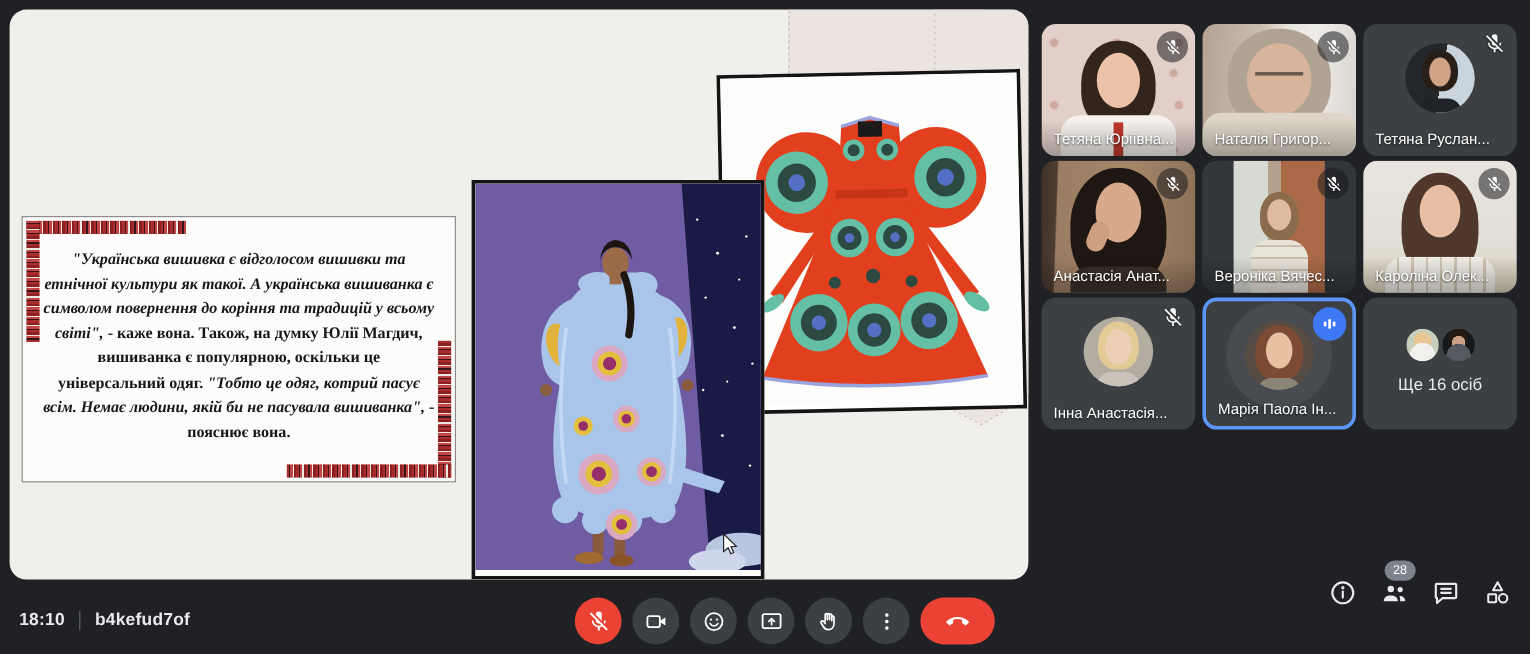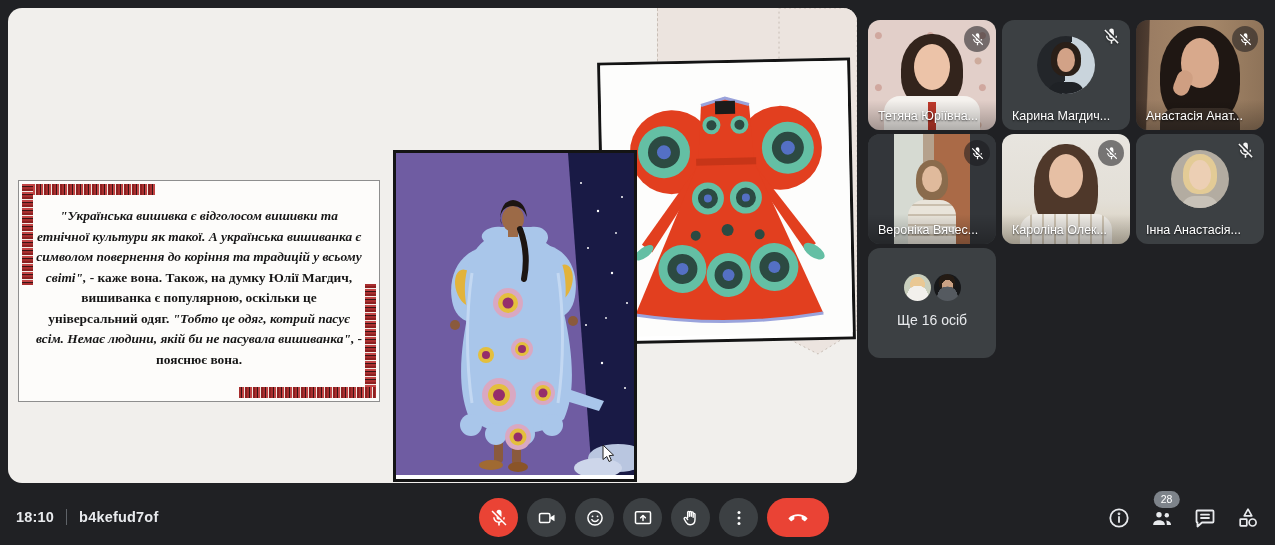--- a/index.html
+++ b/index.html
@@ -156,21 +156,21 @@
   .meta{position:absolute;left:16px;top:509px;display:flex;gap:12px;align-items:center;
     color:#e8eaed;font-size:14.5px;font-weight:700;letter-spacing:.2px;}
   .meta .code{font-weight:700;}
   .sep{width:1px;height:16px;background:#5f6368;}
   .controls{position:absolute;left:479px;top:498px;display:flex;gap:9px;align-items:center;}
   .ctrl{width:39px;height:39px;border-radius:50%;border:none;padding:0;cursor:pointer;
     background:#3c4043;display:flex;align-items:center;justify-content:center;}
   .ctrl svg{width:20px;height:20px;}
   .ctrl.danger{background:#ea4335;}
   .ctrl.danger-pill{width:62px;border-radius:22px;background:#ea4335;}
-  .side{position:absolute;right:14px;top:505px;display:flex;gap:17px;}
+  .side{position:absolute;right:14px;top:481px;display:flex;gap:17px;}
   .sideBtn{position:relative;width:26px;height:26px;display:flex;align-items:center;justify-content:center;cursor:pointer;}
   .sideBtn svg{width:24px;height:24px;}
   .badge{position:absolute;top:-14px;left:50%;transform:translateX(-32%);
     background:#7d838a;color:#fff;font-size:10.5px;line-height:1;padding:3px 7px;border-radius:9px;}
 </style>
 </head>
 <body>
 
 <div class="slide">
   <div class="ribbon-a"></div>
@@ -316,26 +316,39 @@
         <div class="torso"></div>
       </div>
       <div class="name">Тетяна Юріївна...</div>
       <div class="chip">
         <svg viewBox="0 0 24 24">
           <path fill="#fff" d="M19 11h-1.7c0 .74-.16 1.43-.43 2.05l1.23 1.23c.56-.98.9-2.09.9-3.28zM14.98 11.17c0-.06.02-.11.02-.17V5a3 3 0 0 0-6 0v.18l5.98 5.99zM4.27 3 3 4.27l6.01 6.01V11a3 3 0 0 0 3 3c.23 0 .44-.03.65-.08l1.66 1.66c-.71.33-1.5.52-2.31.52-2.76 0-5.3-2.1-5.3-5.1H5c0 3.41 2.72 6.23 6 6.72V21h2v-3.28c.91-.13 1.77-.45 2.54-.9L19.73 21 21 19.73 4.27 3z"></path>
         </svg>
       </div>
     </div>
     <div class="tile">
+      <div class="scene scene-window">
+        <div class="hair"></div>
+        <div class="face"></div>
+        <div class="torso"></div>
+      </div>
+      <div class="name">Наталія Григор...</div>
+      <div class="chip">
+        <svg viewBox="0 0 24 24">
+          <path fill="#fff" d="M19 11h-1.7c0 .74-.16 1.43-.43 2.05l1.23 1.23c.56-.98.9-2.09.9-3.28zM14.98 11.17c0-.06.02-.11.02-.17V5a3 3 0 0 0-6 0v.18l5.98 5.99zM4.27 3 3 4.27l6.01 6.01V11a3 3 0 0 0 3 3c.23 0 .44-.03.65-.08l1.66 1.66c-.71.33-1.5.52-2.31.52-2.76 0-5.3-2.1-5.3-5.1H5c0 3.41 2.72 6.23 6 6.72V21h2v-3.28c.91-.13 1.77-.45 2.54-.9L19.73 21 21 19.73 4.27 3z"></path>
+        </svg>
+      </div>
+    </div>
+    <div class="tile">
       <div class="avatar av-karina">
         <div class="hair"></div>
         <div class="face"></div>
         <div class="torso"></div>
       </div>
-      <div class="name">Карина Магдич...</div>
+      <div class="name">Тетяна Руслан...</div>
       <div class="bare"><svg viewBox="0 0 24 24">
           <path fill="#fff" d="M19 11h-1.7c0 .74-.16 1.43-.43 2.05l1.23 1.23c.56-.98.9-2.09.9-3.28zM14.98 11.17c0-.06.02-.11.02-.17V5a3 3 0 0 0-6 0v.18l5.98 5.99zM4.27 3 3 4.27l6.01 6.01V11a3 3 0 0 0 3 3c.23 0 .44-.03.65-.08l1.66 1.66c-.71.33-1.5.52-2.31.52-2.76 0-5.3-2.1-5.3-5.1H5c0 3.41 2.72 6.23 6 6.72V21h2v-3.28c.91-.13 1.77-.45 2.54-.9L19.73 21 21 19.73 4.27 3z"></path>
         </svg></div>
     </div>
     <div class="tile">
       <div class="scene scene-dim">
         <div class="hair"></div>
         <div class="face"></div>
         <div class="torso"></div>
       </div>
@@ -377,20 +390,36 @@
     <div class="tile">
       <div class="avatar av-inna">
         <div class="hair"></div>
         <div class="face"></div>
         <div class="torso"></div>
       </div>
       <div class="name">Інна Анастасія...</div>
       <div class="bare"><svg viewBox="0 0 24 24">
           <path fill="#fff" d="M19 11h-1.7c0 .74-.16 1.43-.43 2.05l1.23 1.23c.56-.98.9-2.09.9-3.28zM14.98 11.17c0-.06.02-.11.02-.17V5a3 3 0 0 0-6 0v.18l5.98 5.99zM4.27 3 3 4.27l6.01 6.01V11a3 3 0 0 0 3 3c.23 0 .44-.03.65-.08l1.66 1.66c-.71.33-1.5.52-2.31.52-2.76 0-5.3-2.1-5.3-5.1H5c0 3.41 2.72 6.23 6 6.72V21h2v-3.28c.91-.13 1.77-.45 2.54-.9L19.73 21 21 19.73 4.27 3z"></path>
         </svg></div>
+    </div>
+    <div class="tile active">
+      <div class="ring"></div>
+      <div class="avatar av-maria">
+        <div class="hair"></div>
+        <div class="face"></div>
+        <div class="torso"></div>
+      </div>
+      <div class="name">Марія Паола Ін...</div>
+      <div class="speaker">
+        <svg viewBox="0 0 24 24" fill="#fff">
+          <rect x="5.5" y="9.2" width="3" height="5.6" rx="1.5"></rect>
+          <rect x="10.5" y="6.5" width="3" height="11" rx="1.5"></rect>
+          <rect x="15.5" y="9.2" width="3" height="5.6" rx="1.5"></rect>
+        </svg>
+      </div>
     </div>
     <div class="tile">
       <div class="minis">
         <div class="mini m1"></div>
         <div class="mini m2"></div>
       </div>
       <div class="big-label">Ще 16 осіб</div>
     </div>
   </div>
 

